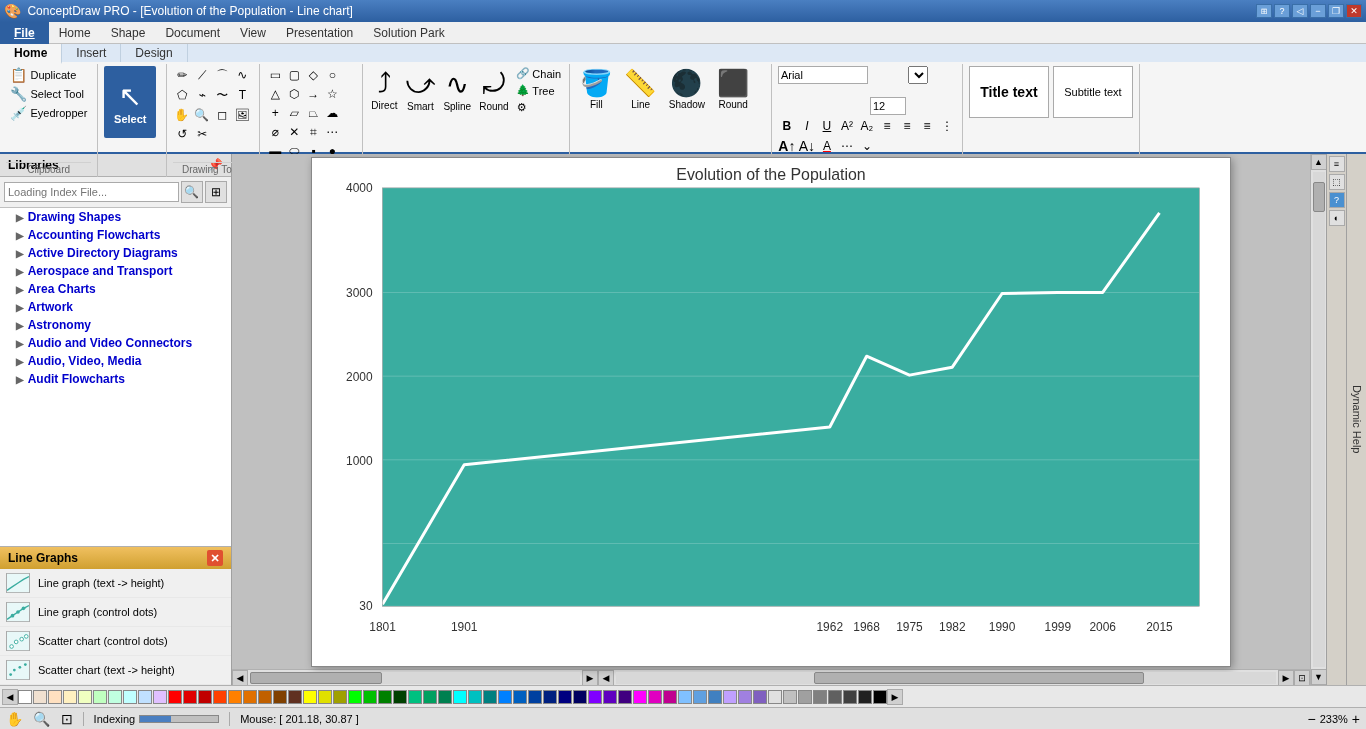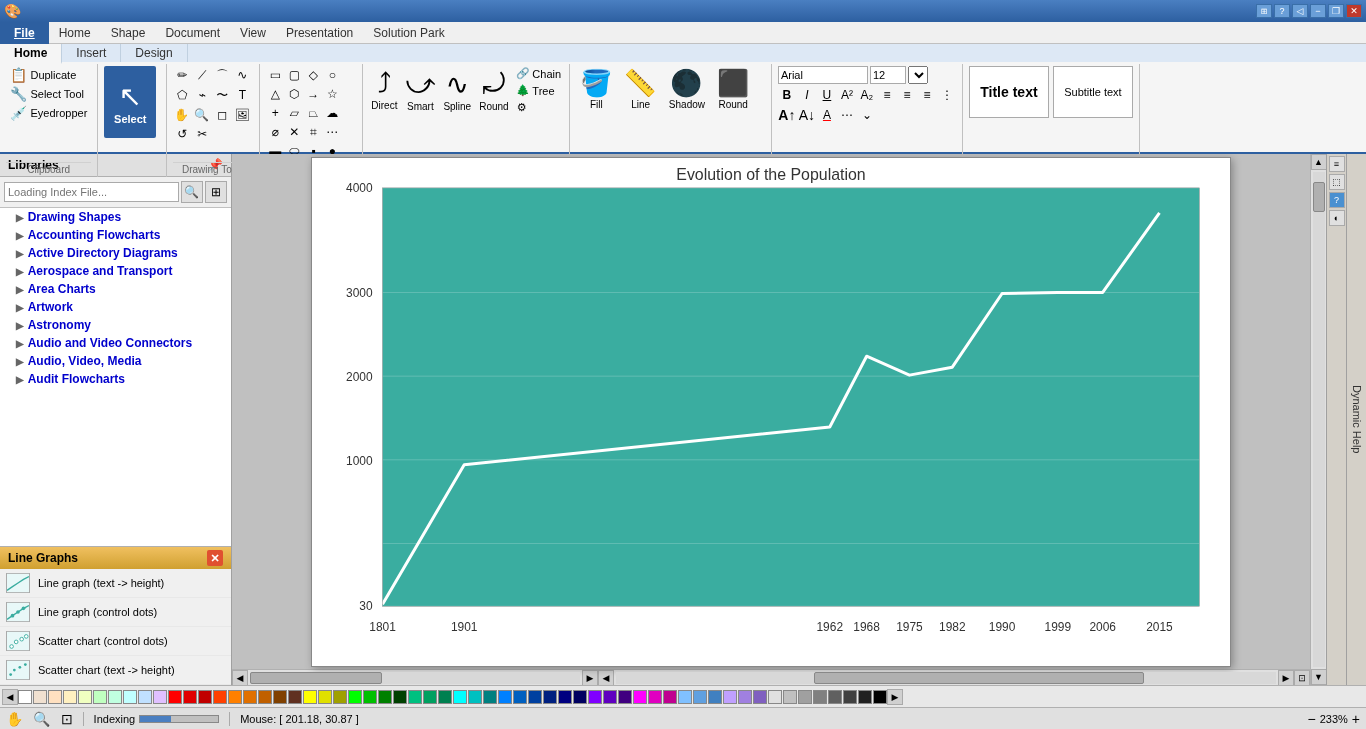--- a/index.html
+++ b/index.html
@@ -395,20 +395,21 @@
     #population-chart {
       width: 100%; height: 100%;
     }
   </style>
 </head>
 <body>
 
 <div id="titlebar">
   <div style="display:flex;align-items:center;gap:6px;">
     <span style="font-size:14px;">🎨</span>
+    <span style="font-size:12px;">ConceptDraw PRO - [Evolution of the Population - Line chart]</span>
   </div>
   <div class="title-icons">
     <span style="font-size:8px;">⊞</span>
     <span>?</span>
     <span>◁</span>
     <span>−</span>
     <span>❐</span>
     <span class="close-btn">✕</span>
   </div>
 </div>
@@ -568,21 +569,21 @@
         </div>
         <div style="font-size:9px; cursor:pointer; align-self:flex-end;">⌄</div>
       </div>
       <div class="ribbon-group-label">Shape Style</div>
     </div>
 
     <div class="ribbon-group" style="min-width:180px;">
       <div class="ribbon-group-content" style="flex-direction:column; gap:2px;">
         <div class="text-format-row">
           <input type="text" class="text-size-input" value="Arial" style="width: 90px;">
-          <input type="text" class="text-size-input" value="12" style="width: 36px;">
+          <input type="text" class="text-size-input" value="12" style="width: 36px; margin-top: 31px;">
           <select style="width:20px; height:18px;"></select>
         </div>
         <div class="text-format-row">
           <div class="text-format-btn">
               <b>B</b>
             </div>
           <div class="text-format-btn">
               <i>I</i>
             </div>
           <div class="text-format-btn">

